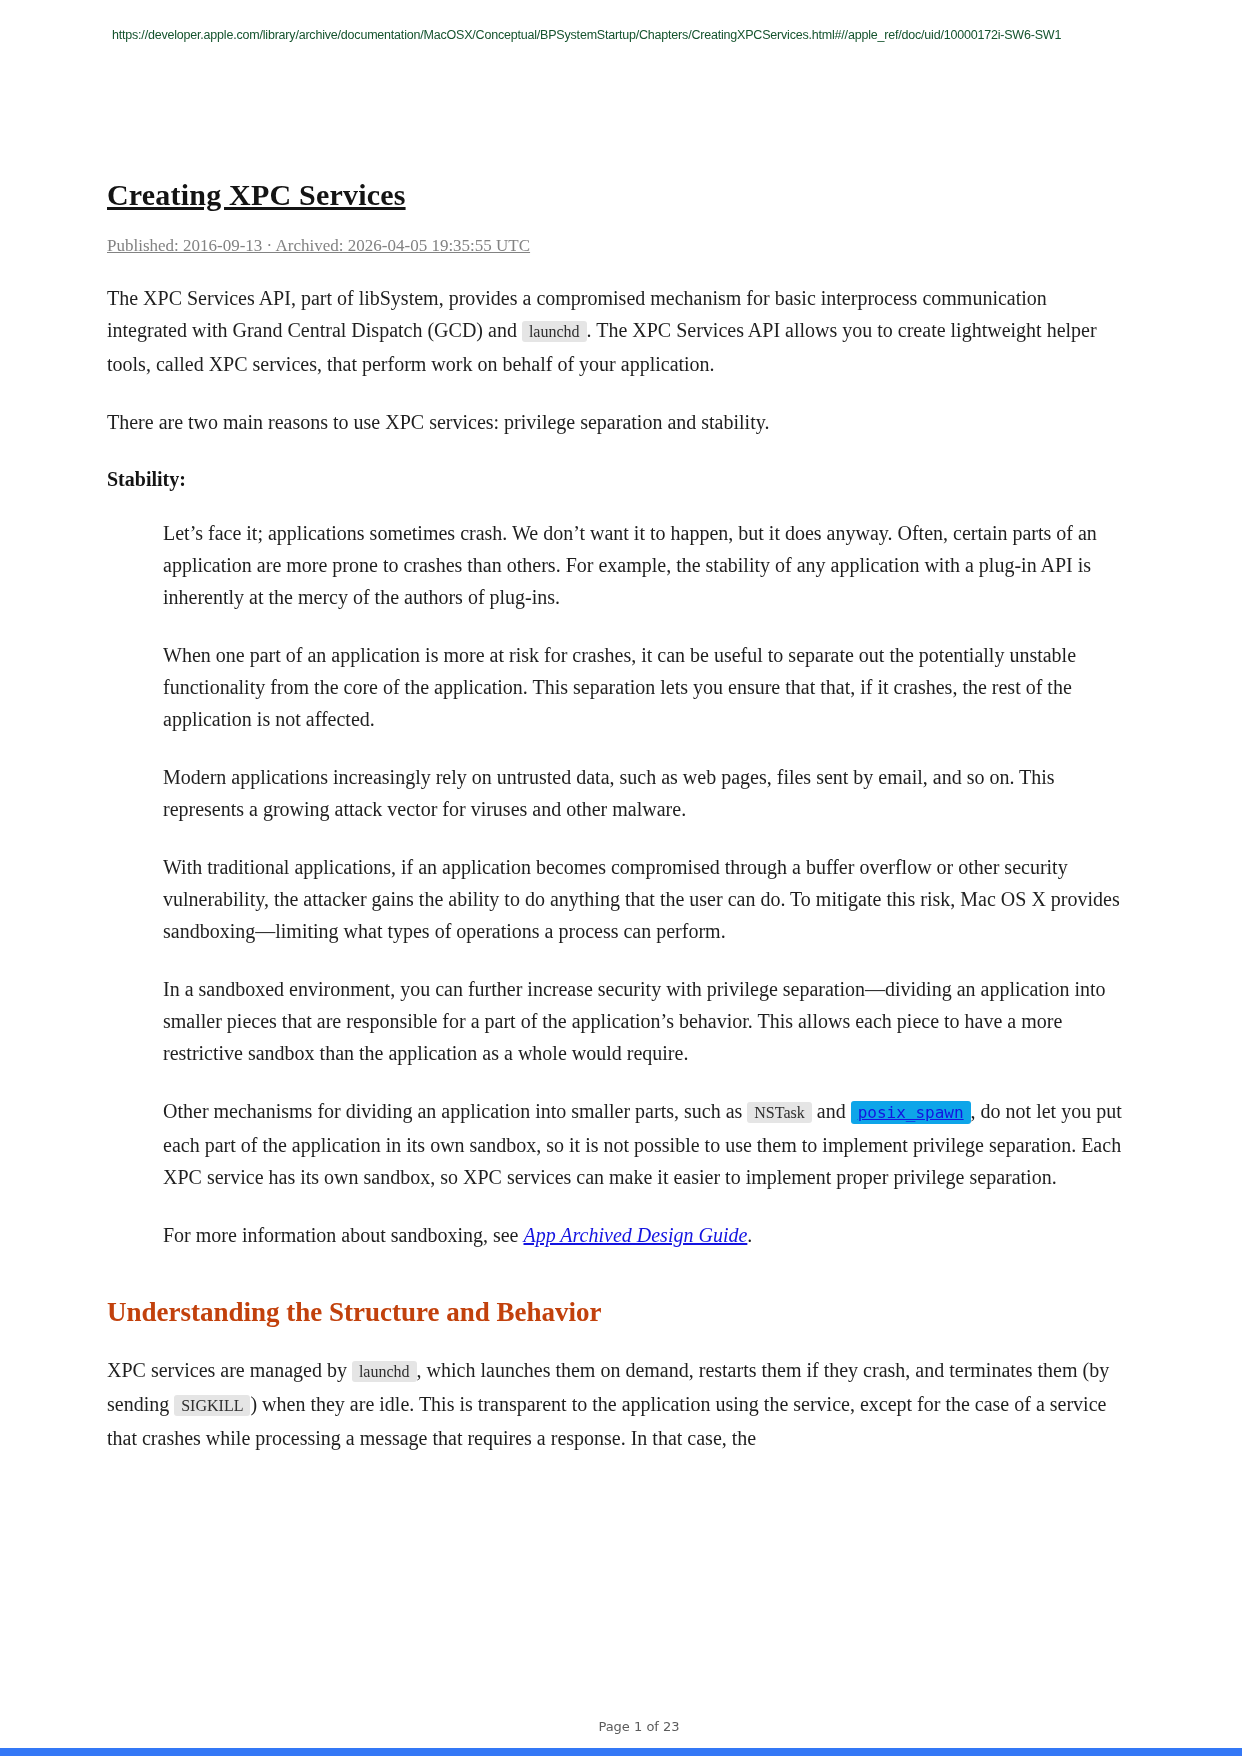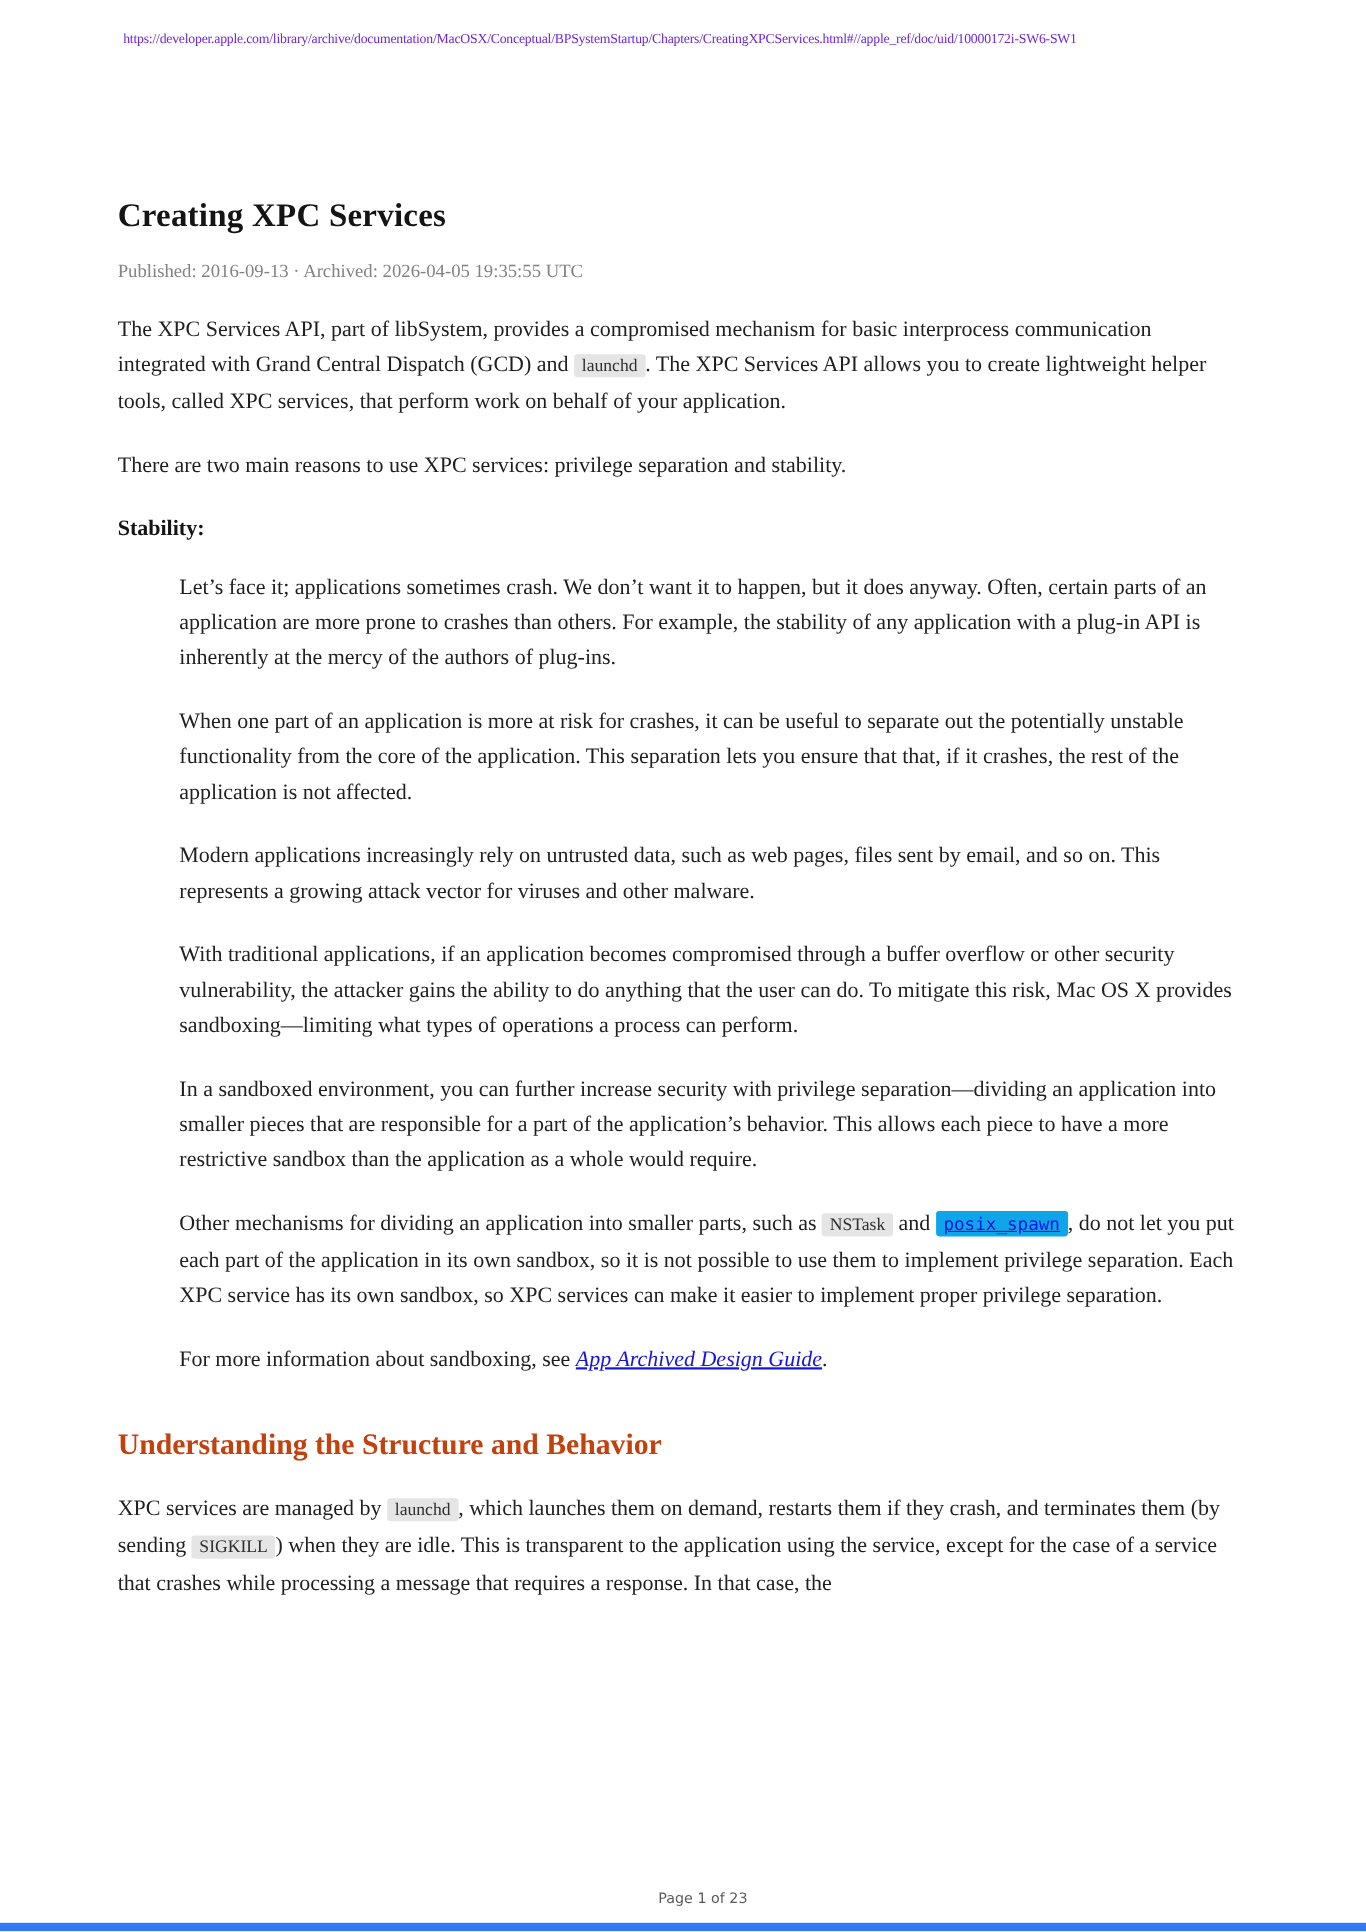--- a/index.html
+++ b/index.html
@@ -12,41 +12,43 @@
   }
   .page {
     position: relative;
     width: 1242px;
     height: 1756px;
     background: #ffffff;
     overflow: hidden;
   }
   .url-bar {
     padding: 28px 0 0 112px;
-    font-family: Liberation Serif, serif;
+    font-family: Liberation Sans, sans-serif;
     font-size: 12.5px;
     letter-spacing: -0.2px;
-    color: #6d28d9;
+    color: #14532d;
     white-space: nowrap;
   }
   .content {
     width: 1022px;
     margin-left: 107px;
   }
   h1.title {
     margin-top: 136px;
     font-size: 30px;
     font-weight: bold;
     color: #141414;
     letter-spacing: 0.2px;
+    text-decoration: underline;
   }
   p.meta {
     margin-top: 24px;
     font-size: 17px;
     color: #828282;
+    text-decoration: underline;
   }
   p.body {
     margin-top: 26px;
     font-size: 20px;
     line-height: 32px;
     color: #1f1f1f;
   }
   h3.term {
     margin-top: 30px;
     font-size: 20px;

